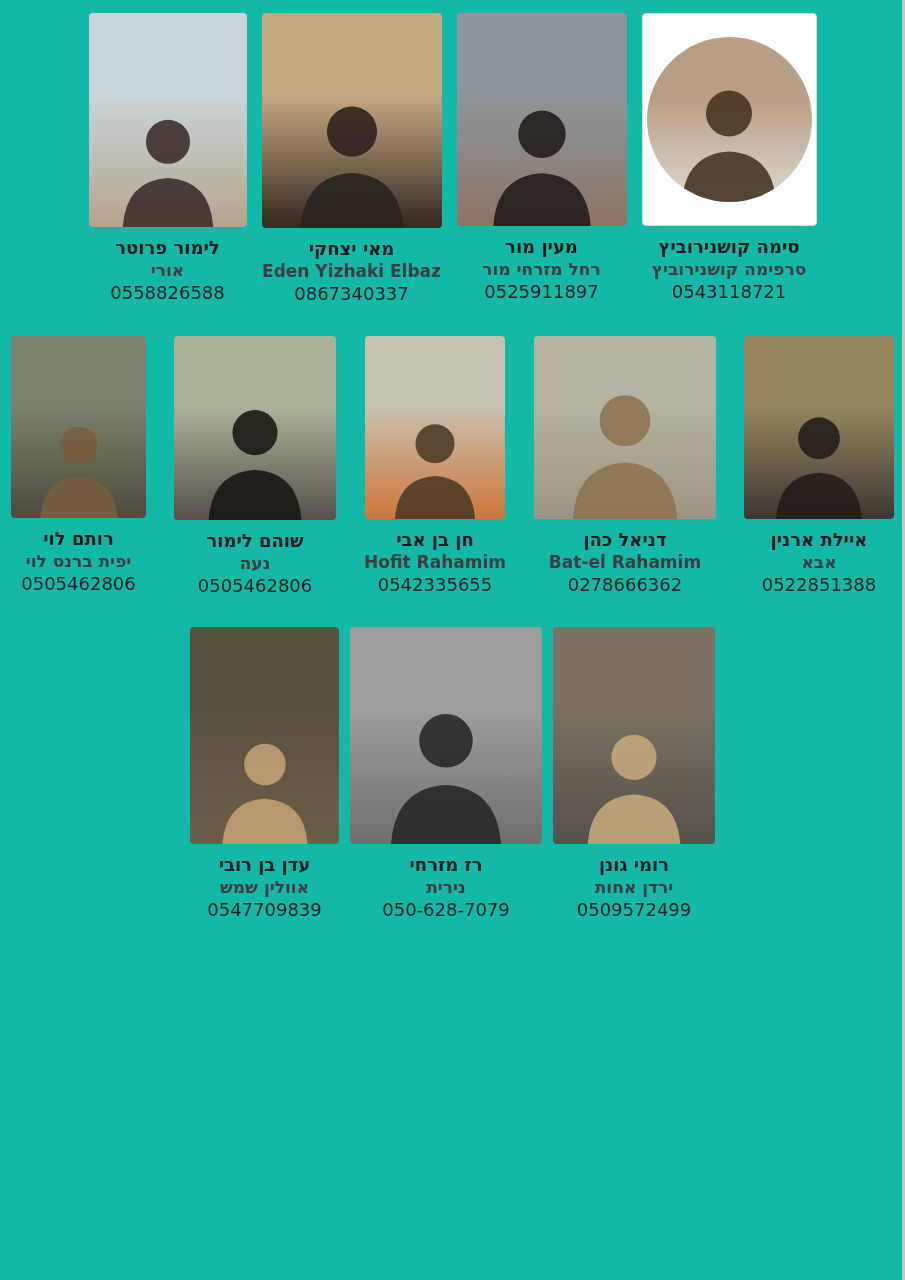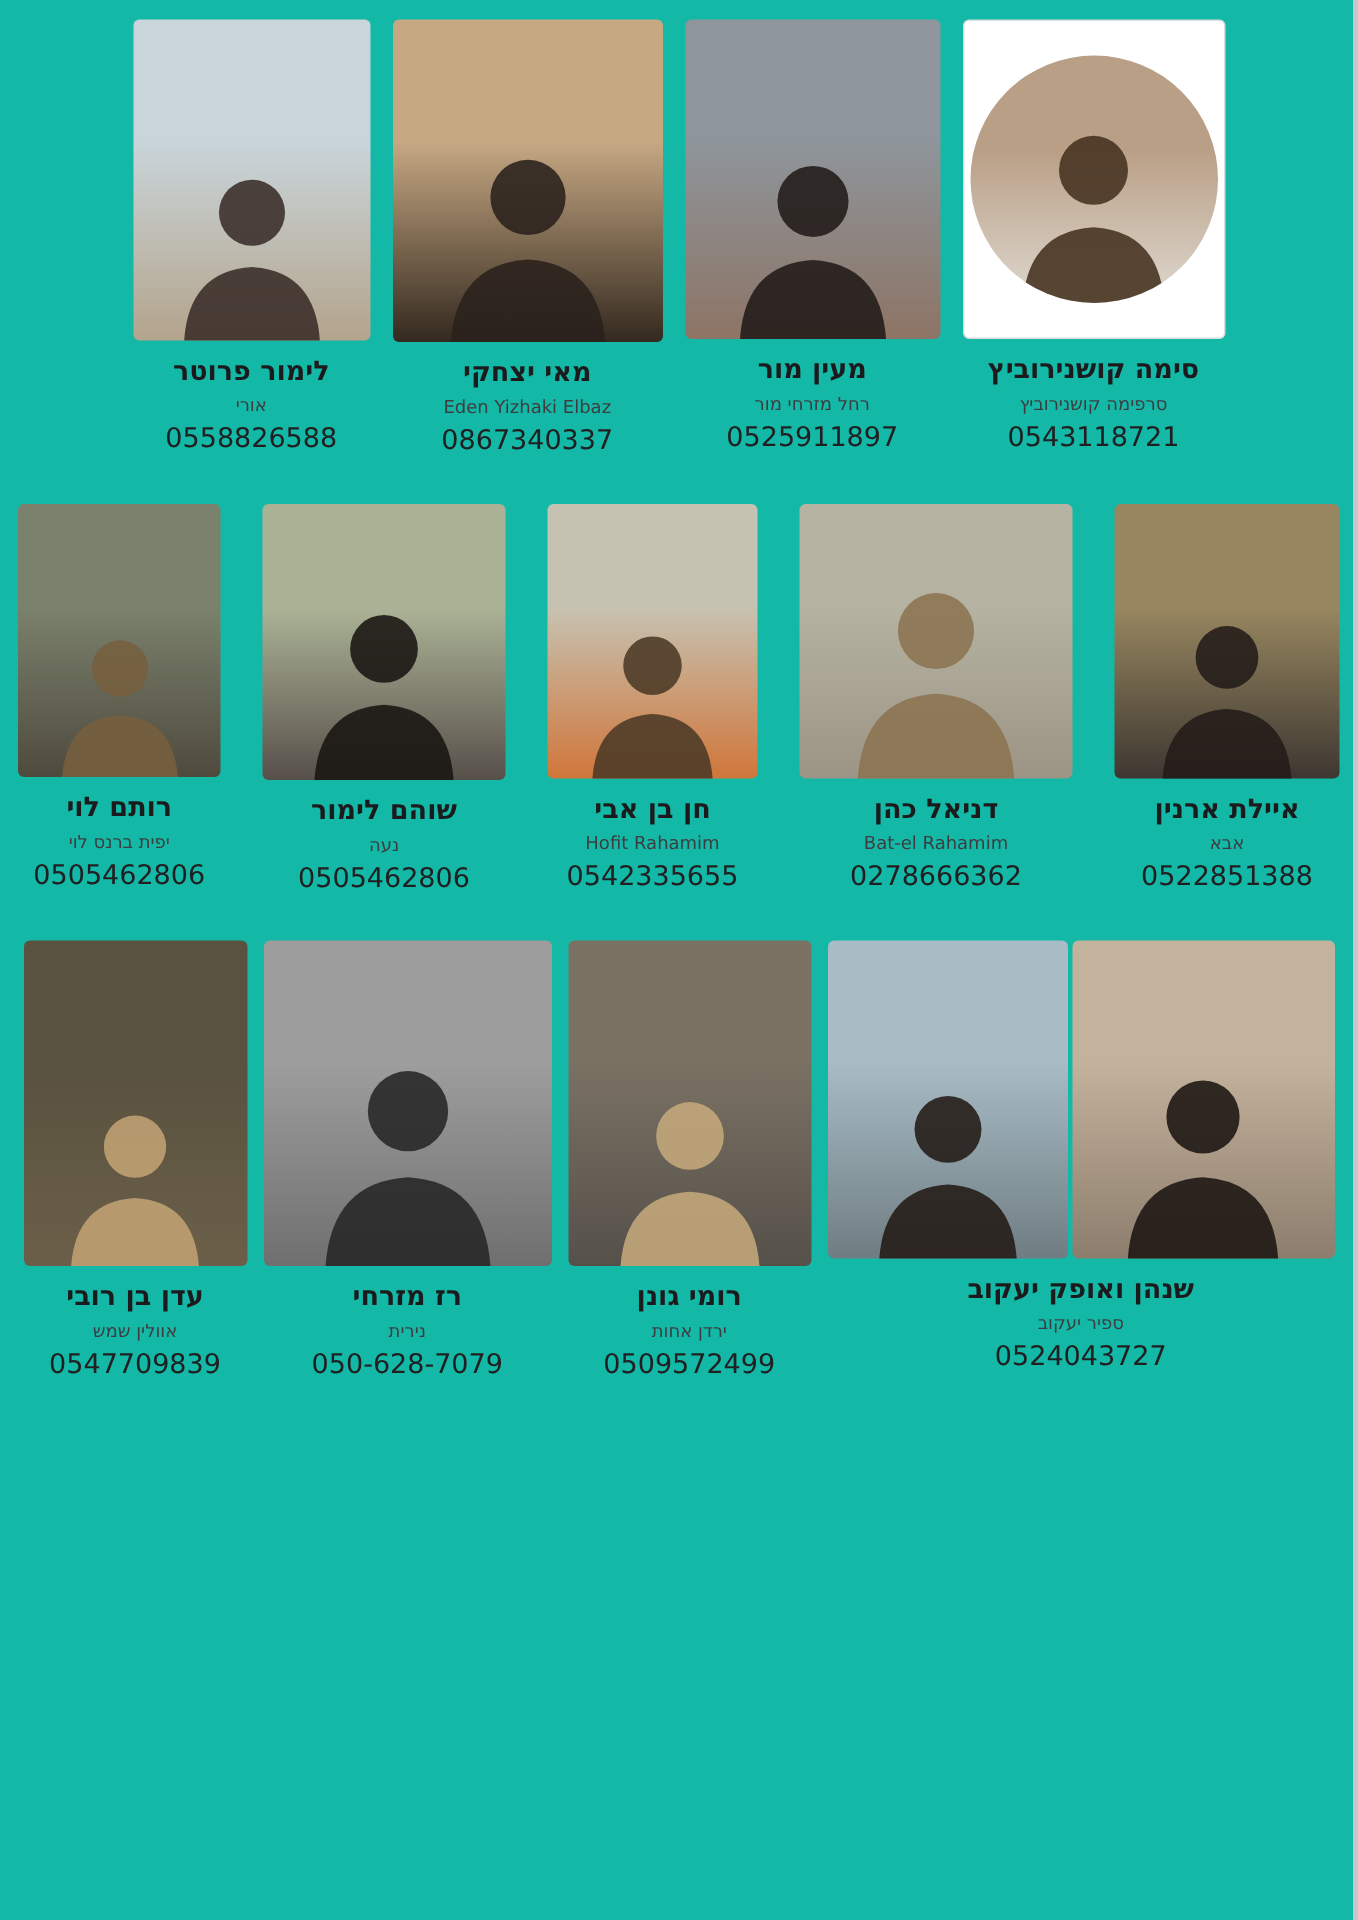--- a/index.html
+++ b/index.html
@@ -71,23 +71,23 @@
   .name {
     margin-top: 10px;
     font-size: 18px;
     line-height: 22px;
     font-weight: 700;
     color: #1b1b1d;
     text-align: center;
     white-space: nowrap;
   }
   .contact {
-    font-size: 12px;
+    font-size: 17px;
     line-height: 22px;
-    font-weight: 400;
+    font-weight: 700;
     color: #3d3d40;
     text-align: right;
     white-space: nowrap;
   }
   .phone {
     font-size: 18px;
     line-height: 23px;
     font-weight: 400;
     color: #202022;
     white-space: nowrap;
@@ -260,34 +260,15 @@
             <svg class="sil" viewBox="0 0 100 100" preserveAspectRatio="xMidYMax meet">
               <circle cx="50" cy="33" r="17" fill="#c5a97c"></circle>
               <path d="M15 100 Q17 63 50 61 Q83 63 85 100 Z" fill="#c5a97c"></path>
             </svg>
           </div>
         </div>
         <div class="name" dir="auto">רומי גונן</div>
         <div class="contact" dir="auto">ירדן אחות</div>
         <div class="phone" dir="ltr">0509572499</div>
       </div>
-      <div class="card">
-        <div class="photos">
-          <div class="photo" style="width: 160px; height: 212px; background: linear-gradient(rgb(168, 188, 198) 0%, rgb(168, 188, 198) 38%, rgb(111, 125, 130) 100%);">
-            <svg class="sil" viewBox="0 0 100 100" preserveAspectRatio="xMidYMax meet">
-              <circle cx="50" cy="33" r="17" fill="#241b16"></circle>
-              <path d="M15 100 Q17 63 50 61 Q83 63 85 100 Z" fill="#241b16"></path>
-            </svg>
-          </div>
-          <div class="photo" style="width: 175px; height: 212px; background: linear-gradient(rgb(195, 178, 156) 0%, rgb(195, 178, 156) 38%, rgb(141, 125, 109) 100%);">
-            <svg class="sil" viewBox="0 0 100 100" preserveAspectRatio="xMidYMax meet">
-              <circle cx="50" cy="33" r="17" fill="#1c1512"></circle>
-              <path d="M15 100 Q17 63 50 61 Q83 63 85 100 Z" fill="#1c1512"></path>
-            </svg>
-          </div>
-        </div>
-        <div class="name" dir="auto">שנהן ואופק יעקוב</div>
-        <div class="contact" dir="auto">ספיר יעקוב</div>
-        <div class="phone" dir="ltr">0524043727</div>
-      </div>
     </div>
   <div id="edge-line" style="background: rgb(198, 198, 198);"></div>
 </div>
 
 </body></html>

